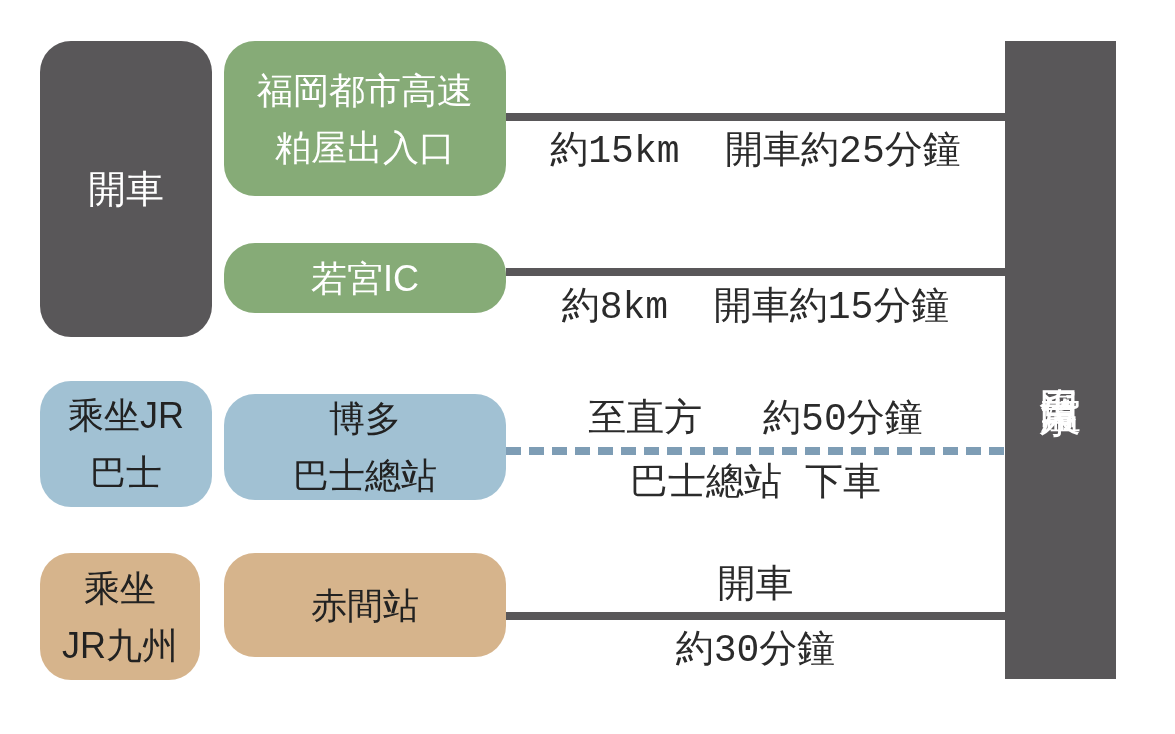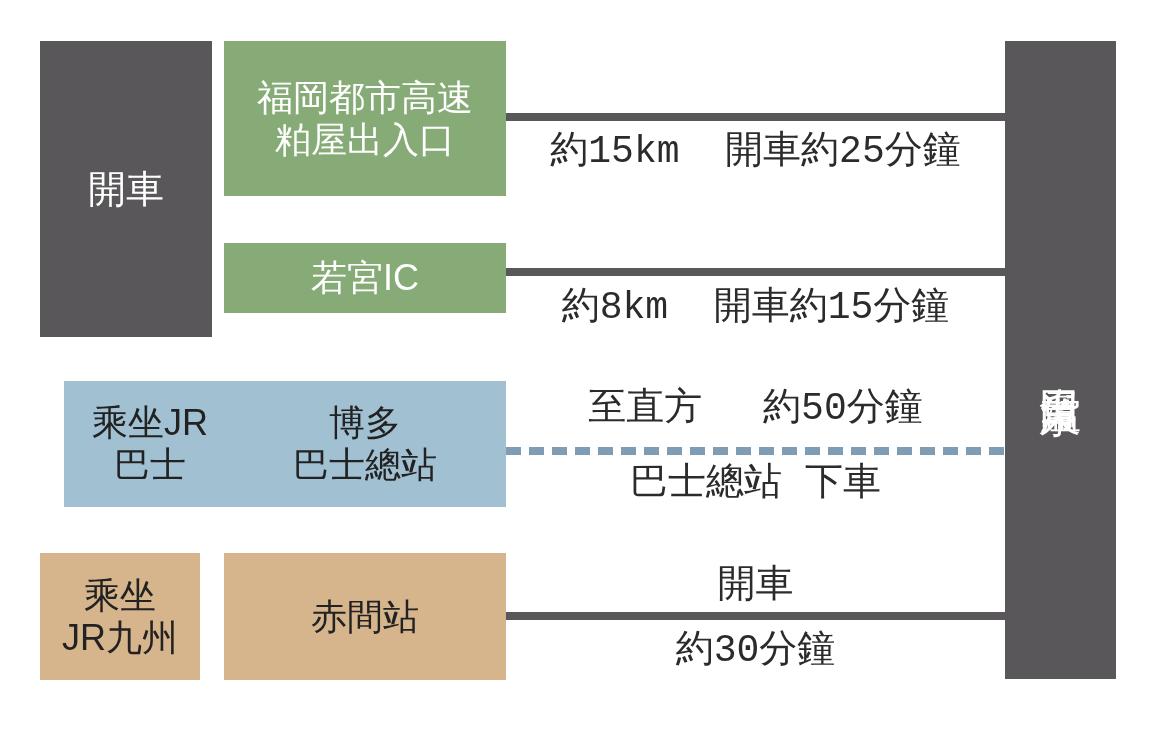--- a/index.html
+++ b/index.html
@@ -15,22 +15,23 @@
     background: #ffffff;
     overflow: hidden;
   }
   .box {
     position: absolute;
     display: flex;
     align-items: center;
     justify-content: center;
     text-align: center;
     white-space: pre-wrap;
-    line-height: 42px;
+    line-height: 57px;
     font-size: 36px;
+    border-radius: 31px;
   }
   .box.dark  { background: #595759; color: #ffffff; font-size: 38px; }
   .box.green { background: #86ab77; color: #ffffff; }
   .box.blue  { background: #a1c1d3; color: #222222; }
   .box.tan   { background: #d6b48c; color: #222222; }
   .hline {
     position: absolute;
     left: 506px;
     width: 499px;
     height: 8px;
@@ -88,37 +89,37 @@
   </div>
   <div class="hline" style="top:113px;"></div>
   <div class="route-text" style="top:128px;">約15km  開車約25分鐘</div>
 
   <div class="box green" style="left:224px; top:243px; width:282px; height:70px;">
     <span>若宮IC</span>
   </div>
   <div class="hline" style="top:268px;"></div>
   <div class="route-text" style="top:284px;text-align:center;">約8km  開車約15分鐘</div>
 
-  <div class="box blue" style="left:40px; top:381px; width:172px; height:126px;margin-left:24px;">
+  <div class="box blue" style="left:40px; top:381px; width:172px; height:126px;">
     <span>乘坐JR
 巴士</span>
   </div>
-  <div class="box blue" style="left:224px; top:381px; width:282px; height:126px;">
+  <div class="box blue" style="left:224px; top:394px; width:282px; height:106px;">
     <span>博多
 巴士總站</span>
   </div>
-  <div class="route-text" style="top:385px;">至直方　 約50分鐘</div>
+  <div class="route-text" style="top:396px;">至直方　 約50分鐘</div>
   <div class="dashline" style="top:447px;"></div>
   <div class="route-text" style="top:460px;">巴士總站 下車</div>
 
   <div class="box tan" style="left:40px; top:553px; width:160px; height:127px;">
     <span>乘坐
 JR九州</span>
   </div>
-  <div class="box tan" style="left:224px; top:553px; width:282px; height:127px;">
+  <div class="box tan" style="left:224px; top:553px; width:282px; height:104px;">
     <span>赤間站</span>
   </div>
   <div class="route-text" style="top:562px;">開車</div>
   <div class="hline" style="top:612px;"></div>
   <div class="route-text" style="top:627px;">約30分鐘</div>
 
   <div class="dest-bar">
     <span class="dest-label">脅田溫泉</span>
   </div>
 

